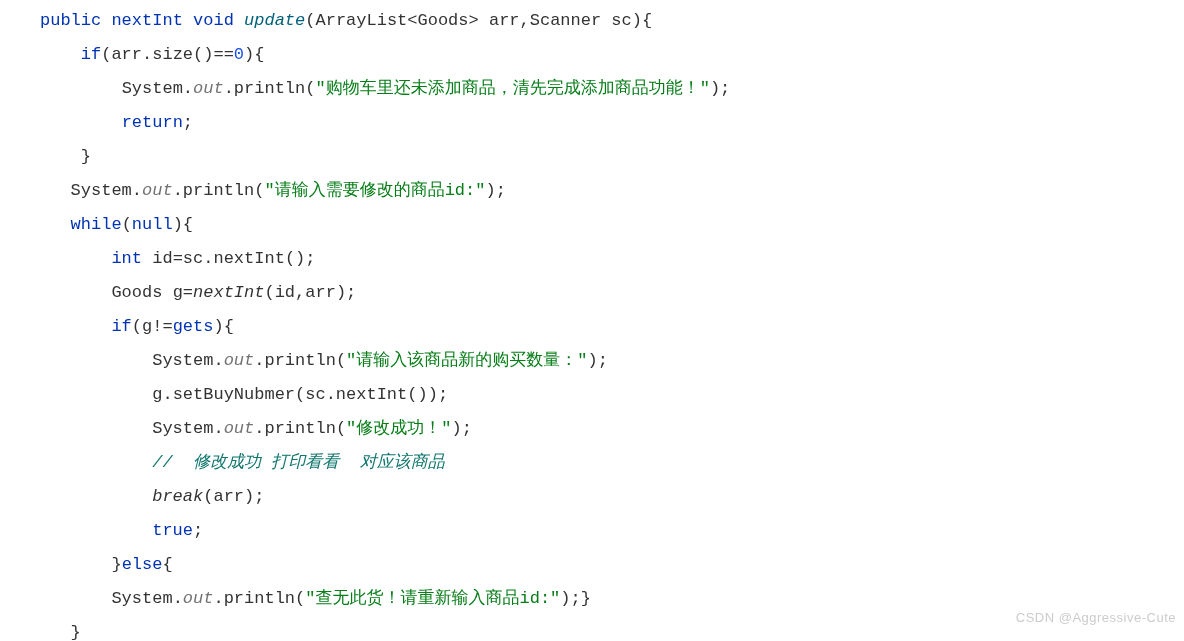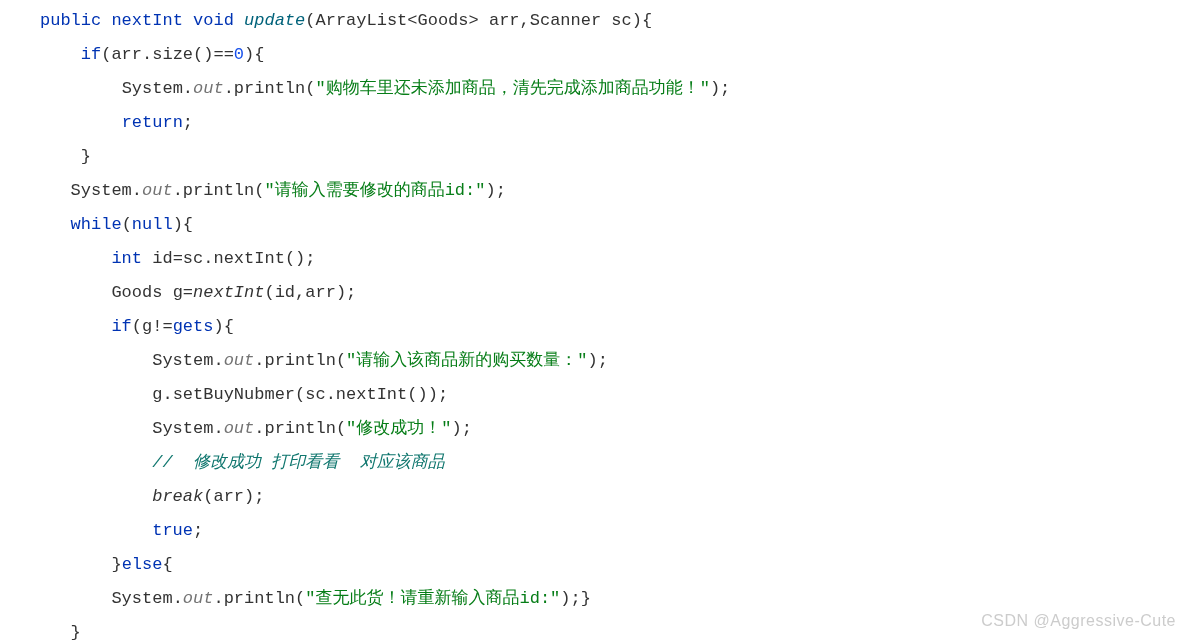--- a/index.html
+++ b/index.html
@@ -23,22 +23,22 @@
   .method { color: #00627a; font-style: italic; }
   .static-field { color: #737373; font-style: italic; }
   .static-method { font-style: italic; }
   .string { color: #067d17; }
   .number { color: #1750eb; }
   .comment { color: #0f766e; font-style: italic; }
   .ident { color: #333; margin-top: 24px; }
   .watermark {
     position: absolute;
     right: 8px;
-    bottom: 4px;
-    font-size: 16px;
+    bottom: 10px;
+    font-size: 13px;
     color: #cccccc;
     font-family: sans-serif;
     letter-spacing: 0.5px;
   }
 </style>
 </head>
 <body>
 
 <div class="code-container"><span><span class="kw">public</span> <span class="kw">nextInt</span> <span class="kw">void</span> <span class="method">update</span><span>(</span><span class="ident">ArrayList</span><span>&lt;</span><span class="ident">Goods</span><span>&gt;</span><span> arr</span><span>,</span><span class="ident">Scanner</span><span> sc</span><span>)</span><span>{</span></span>
     <span><span class="kw">if</span><span>(</span><span>arr</span><span>.</span><span>size</span><span>()</span><span>==</span><span class="number">0</span><span>)</span><span>{</span></span>

